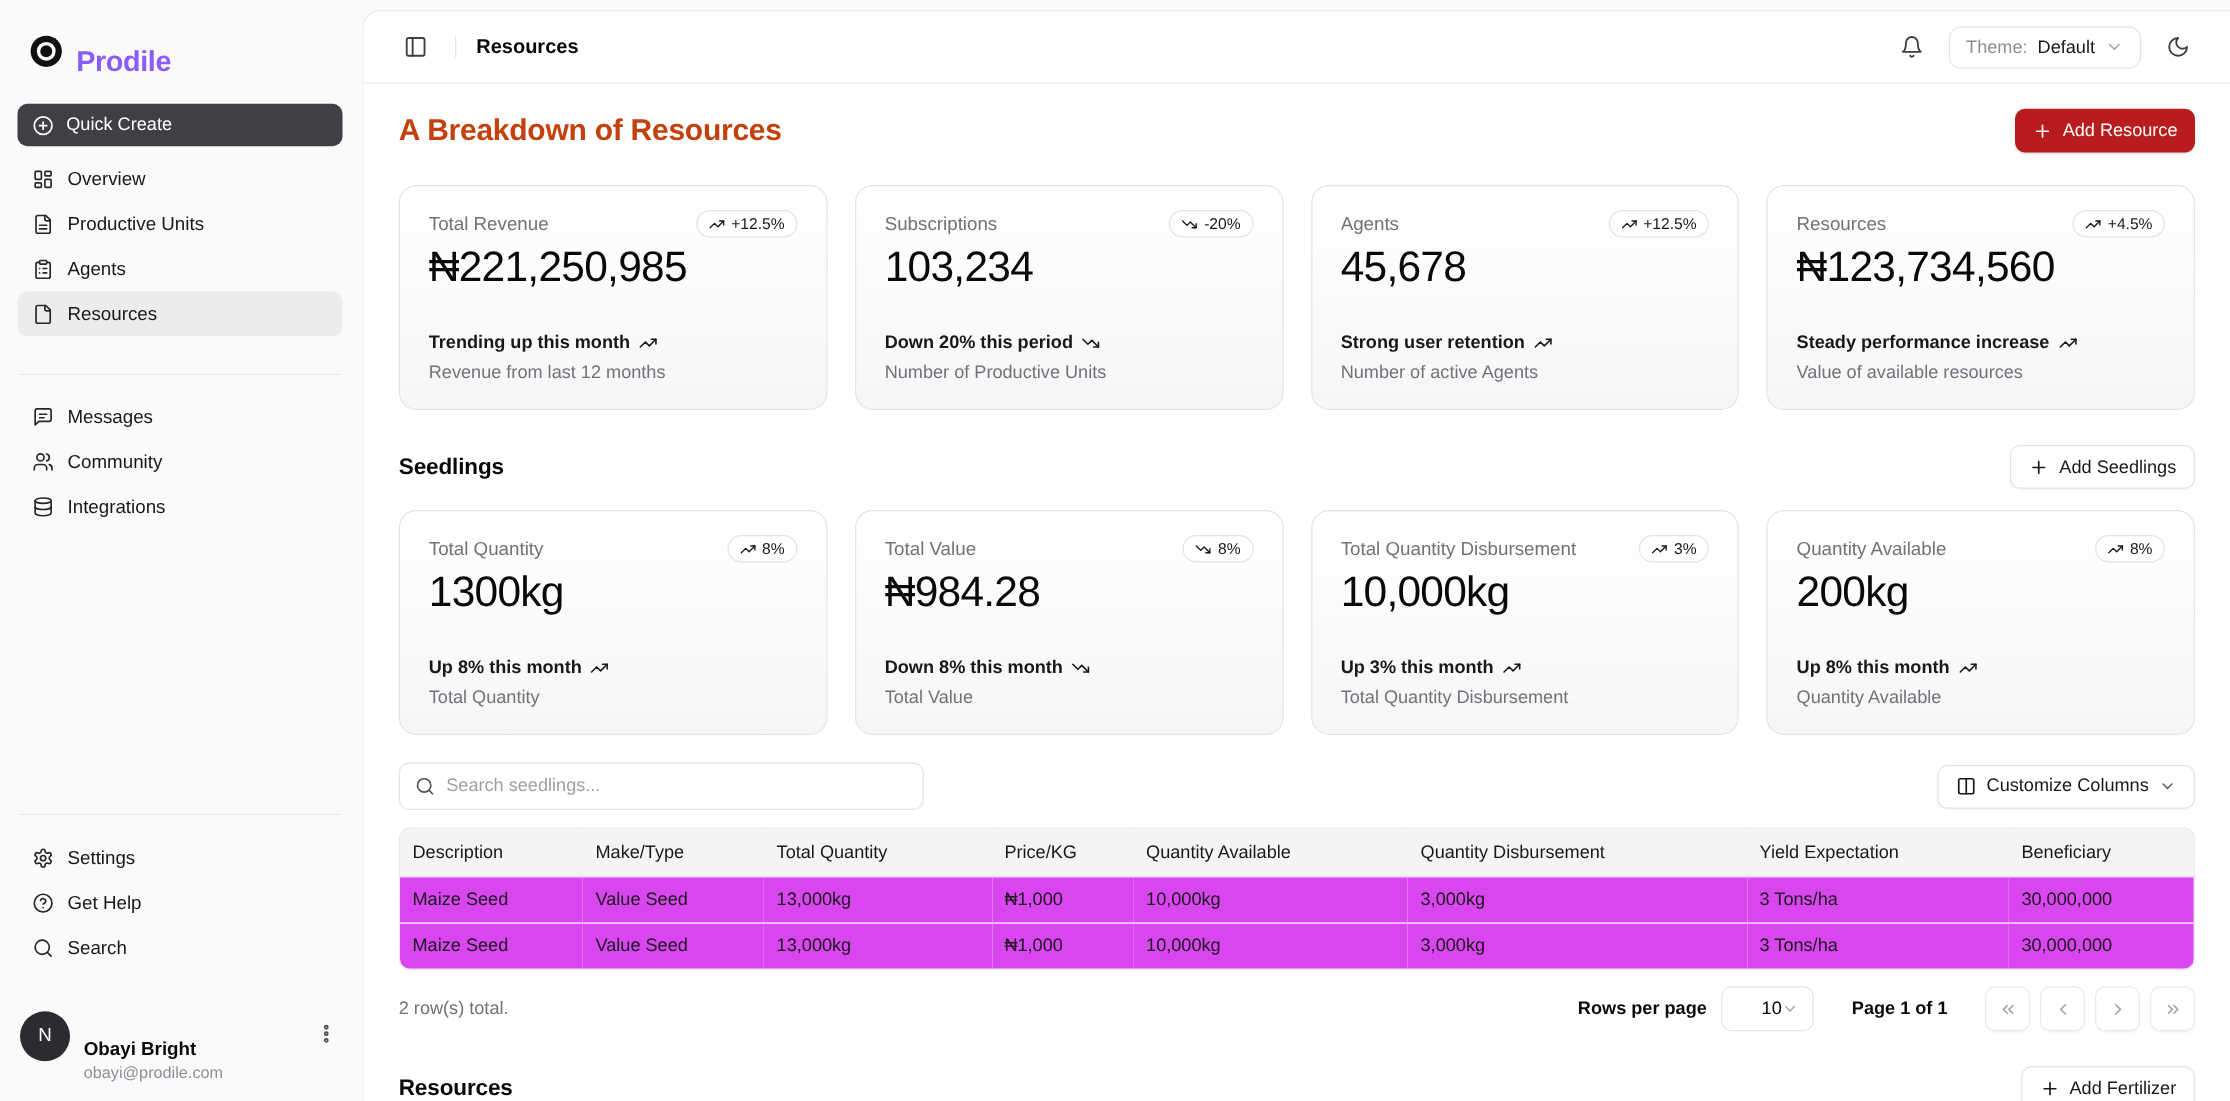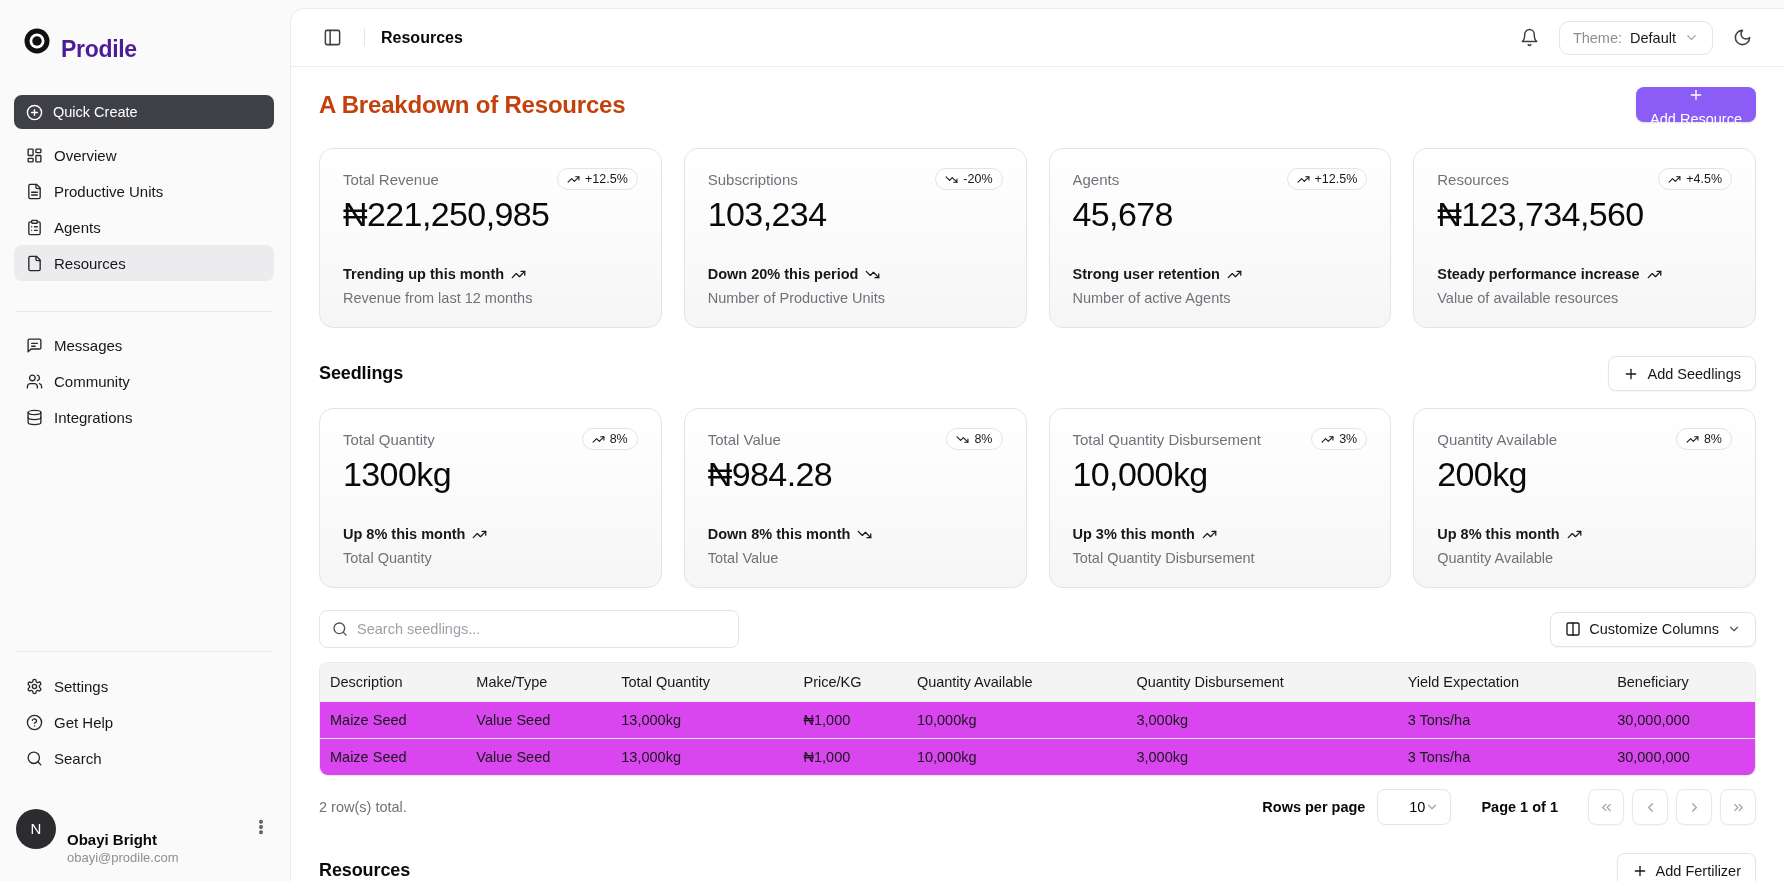--- a/index.html
+++ b/index.html
@@ -8,22 +8,22 @@
     background:#fafafa;
     font-family:"Liberation Sans","DejaVu Sans",sans-serif;
     color:#18181b;
     display:flex;
   }
   .ic { width:18px; height:18px; stroke:currentColor; fill:none; stroke-width:2; stroke-linecap:round; stroke-linejoin:round; flex:none; }
 
   
   .sidebar { width:290px; flex:none; padding:16px 16px 16px 14px; display:flex; flex-direction:column; }
   .logo-row { display:flex; align-items:center; gap:9px; padding-left:8px; margin-top:2px; }
-  .logo-text { font-size:23px; font-weight:700; letter-spacing:-0.3px; color:#4c1d95;margin-top:18px; }
-  .quick-create { margin-top:32px; height:34px; background:#3f3f46; color:#fff; border:none; border-radius:8px;
+  .logo-text { font-size:23px; font-weight:700; letter-spacing:-0.3px; color:#8b5cf6;margin-top:18px; }
+  .quick-create { margin-top:20px; height:34px; background:#3f3f46; color:#fff; border:none; border-radius:8px;
     display:flex; align-items:center; gap:10px; padding:0 12px; font-size:14.5px; font-weight:500; cursor:pointer; width:100%; font-family:inherit; }
   .quick-create .ic { width:17px; height:17px; }
   .nav { margin-top:8px; display:flex; flex-direction:column; }
   .nav-item { height:36px; border-radius:8px; display:flex; align-items:center; gap:11px; padding:0 12px;
     font-size:15px; color:#18181b; cursor:pointer; background:transparent; border:none; text-align:left; font-family:inherit; }
   .nav-item .ic { width:17px; height:17px; stroke-width:1.9; color:#27272a; }
   .nav-item.active { background:#ececee; }
   .divider { height:1px; background:#e7e7ea; margin:30px 2px 7px 2px; }
   .divider.bottom { margin:14px 2px 8px 2px; }
   .spacer { flex:1; }
@@ -48,22 +48,22 @@
   .theme-btn { height:34px; border:1px solid #e4e4e7; background:#fff; border-radius:10px; display:flex; align-items:center; gap:8px;
     padding:0 13px; font-size:14.5px; cursor:pointer; font-family:inherit; }
   .theme-label { color:#8e8e96; }
   .theme-value { color:#18181b; font-weight:500; }
   .theme-btn .ic { width:15px; height:15px; color:#a1a1aa; }
 
   
   .content { flex:1; padding:20px 28px 0 28px; overflow:hidden; }
   .page-head { display:flex; align-items:center; justify-content:space-between; margin-bottom:26px; }
   .page-title { font-size:24px; font-weight:800; letter-spacing:-0.2px; color:#c2410c; }
-  .btn-dark { height:35px; background:#8b5cf6; color:#fff; border:none; border-radius:8px; display:inline-flex; align-items:center; gap:8px;
-    padding:0 14px; font-size:14.5px; font-weight:500; cursor:pointer; box-shadow:0 1px 2px rgba(0,0,0,.15); font-family:inherit;flex-direction:column; }
+  .btn-dark { height:35px; background:#b91c1c; color:#fff; border:none; border-radius:8px; display:inline-flex; align-items:center; gap:8px;
+    padding:0 14px; font-size:14.5px; font-weight:500; cursor:pointer; box-shadow:0 1px 2px rgba(0,0,0,.15); font-family:inherit; }
   .btn-outline { height:35px; background:#fff; color:#18181b; border:1px solid #e4e4e7; border-radius:8px; display:inline-flex; align-items:center; gap:8px;
     padding:0 14px; font-size:14.5px; font-weight:500; cursor:pointer; box-shadow:0 1px 2px rgba(0,0,0,.05); font-family:inherit; }
   .btn-dark .ic, .btn-outline .ic { width:16px; height:16px; }
 
   .cards { display:grid; grid-template-columns:repeat(4,1fr); gap:22px; }
   .card { border:1px solid #e4e4e7; border-radius:14px; background:linear-gradient(180deg,#ffffff 0%,#f6f6f7 100%);
     height:180px; padding:19px 23px 21px 23px; display:flex; flex-direction:column; }
   .card-top { display:flex; align-items:flex-start; justify-content:space-between; gap:8px; }
   .card-label { font-size:15px; color:#71717a; padding-top:3px; white-space:nowrap; overflow:hidden; text-overflow:ellipsis; }
   .badge { display:inline-flex; align-items:center; gap:5px; border:1px solid #e4e4e7; border-radius:999px; padding:3px 9px;

